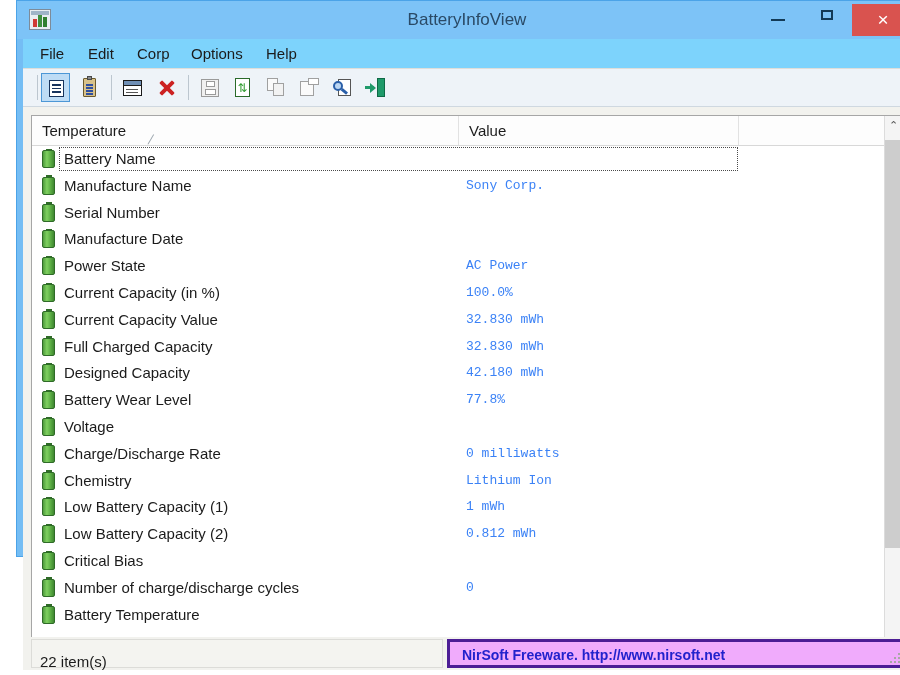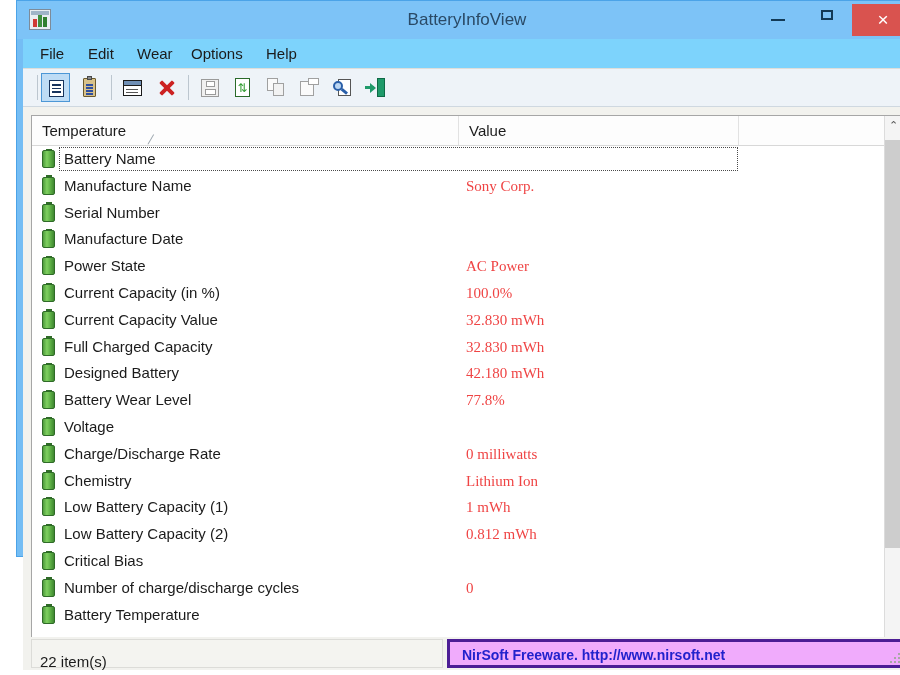--- a/index.html
+++ b/index.html
@@ -434,24 +434,24 @@
     height: 26.8px; line-height: 26.8px;
     font-size: 15px;
     color: #1b1b1b;
     white-space: nowrap;
     font-family: "Liberation Sans", sans-serif;
   }
   .row .val {
     position: absolute;
     left: 434px; top: 0;
     height: 26.8px; line-height: 26.8px;
-    font-size: 15px;
-    color: #ef4444;
+    font-size: 13px;
+    color: #3b82f6;
     white-space: nowrap;
-    font-family: Liberation Serif, serif;
+    font-family: Liberation Mono, monospace;
   }
   .row.focused .focus-rect {
     position: absolute;
     left: 27px; top: 1px;
     width: 679px; height: 24px;
     border: 1px dotted #4a4a4a;
     box-sizing: border-box;
   }
 
   
@@ -570,21 +570,21 @@
     <button class="winbtn" id="btn-close">
       <span class="glyph">×</span>
     </button>
   </div>
 
   <div id="client">
 
     <div id="menubar">
       <div class="menu-item" style="left:8px">File</div>
       <div class="menu-item" style="left:56px">Edit</div>
-      <div class="menu-item" style="left:105px">Wear</div>
+      <div class="menu-item" style="left:105px">Corp</div>
       <div class="menu-item" style="left:159px">Options</div>
       <div class="menu-item" style="left:234px">Help</div>
     </div>
 
     <div id="toolbar">
       <div class="tb-sep" style="left:14px"></div>
 
       <div class="tb-btn selected" style="left:18px">
         <span class="ti">
           <span class="ic-report">
@@ -733,21 +733,21 @@
             <span class="desc">Current Capacity Value</span>
             <span class="val">32.830 mWh</span>
           </div>
           <div class="row" style="top: 187.6px;">
             <span class="batt-icon"></span>
             <span class="desc">Full Charged Capacity</span>
             <span class="val">32.830 mWh</span>
           </div>
           <div class="row" style="top: 214.4px;">
             <span class="batt-icon"></span>
-            <span class="desc">Designed Battery</span>
+            <span class="desc">Designed Capacity</span>
             <span class="val">42.180 mWh</span>
           </div>
           <div class="row" style="top: 241.2px;">
             <span class="batt-icon"></span>
             <span class="desc">Battery Wear Level</span>
             <span class="val">77.8%</span>
           </div>
           <div class="row" style="top: 268px;">
             <span class="batt-icon"></span>
             <span class="desc">Voltage</span>

